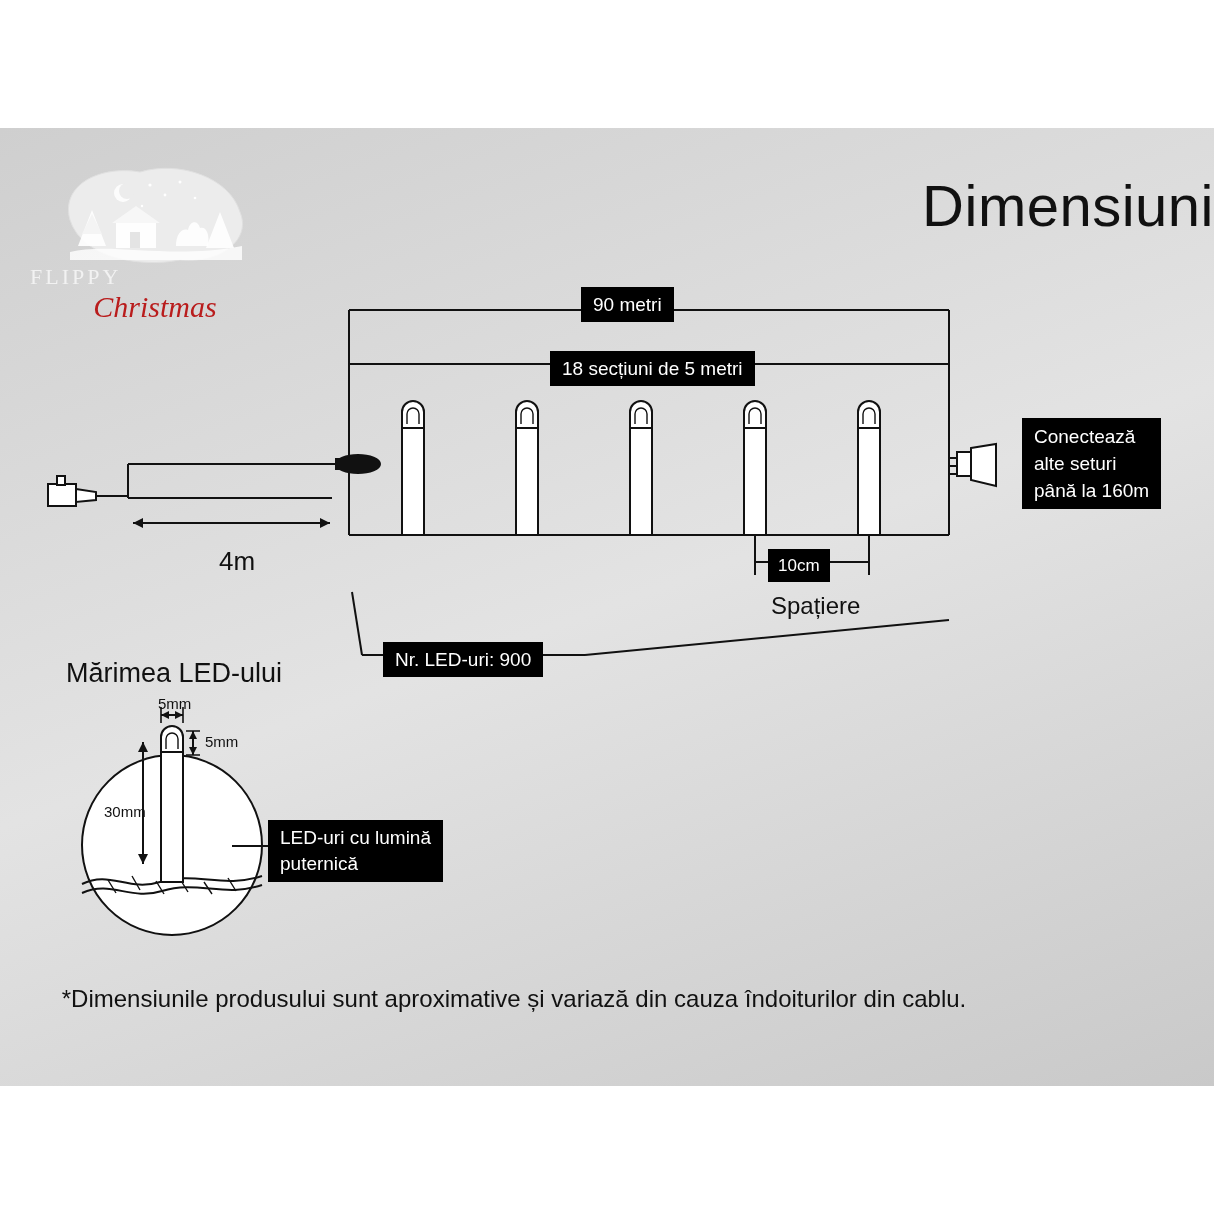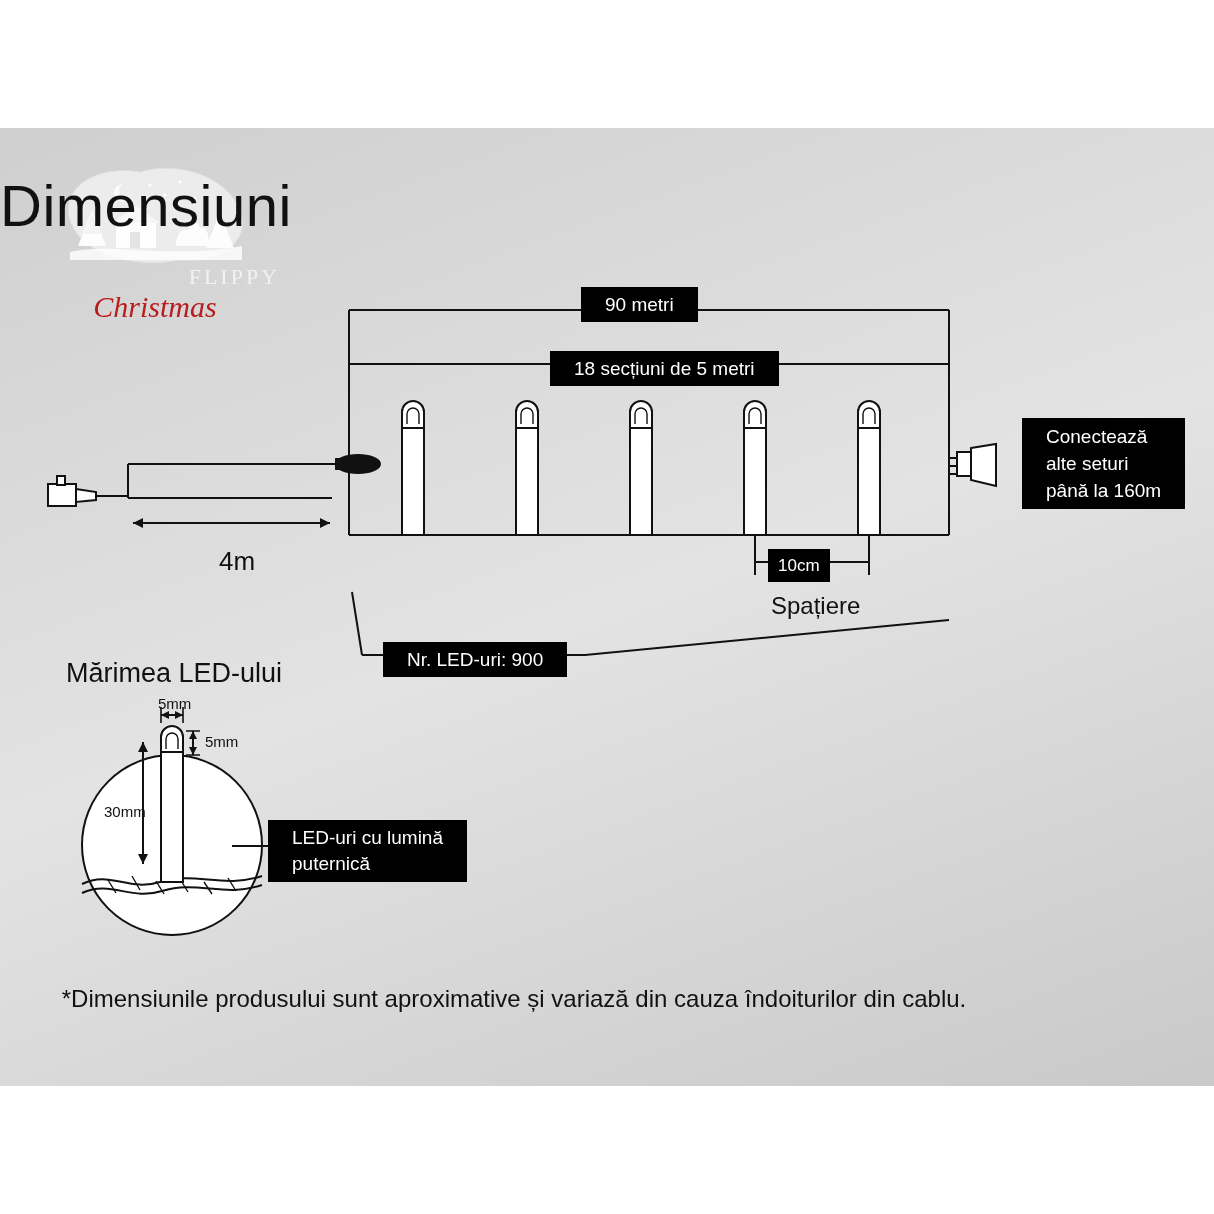--- a/index.html
+++ b/index.html
@@ -27,36 +27,36 @@
     width: 1214px;
     height: 958px;
     background: linear-gradient(160deg, #cfcfcf 0%, #d9d9d9 25%, #e3e3e3 50%, #d6d6d6 75%, #c9c9c9 100%);
   }
   .lbl {
     position: absolute;
     background: #000000;
     color: #ffffff;
     font-size: 19px;
     line-height: 25px;
-    padding: 5px 24px;
+    padding: 5px 12px;
     white-space: pre;
     font-family: "Liberation Sans", sans-serif;
   }
   .plain {
     position: absolute;
     color: #111111;
     font-family: "Liberation Sans", sans-serif;
     white-space: pre;
   }
   #title {
     position: absolute;
     left: 0;
     top: 172px;
     width: 1214px;
-    text-align: left;
+    text-align: right;
     font-size: 58px;
     color: #111111;
     letter-spacing: 0.5px;
   }
   #footnote {
     position: absolute;
     left: 0;
     top: 985px;
     width: 1028px;
     text-align: center;
@@ -66,21 +66,21 @@
   #logo {
     position: absolute;
     left: 30px;
     top: 160px;
     width: 250px;
     height: 180px;
   }
   #logo .l1 {
     position: absolute;
     left: 0; top: 104px; width: 250px;
-    text-align: right;
+    text-align: left;
     font-size: 22px;
     letter-spacing: 3px;
     color: #f2f2f2;
     font-family: "Liberation Serif", serif;
   }
   #logo .l2 {
     position: absolute;
     left: 0; top: 130px; width: 250px;
     text-align: center;
     font-size: 30px;

